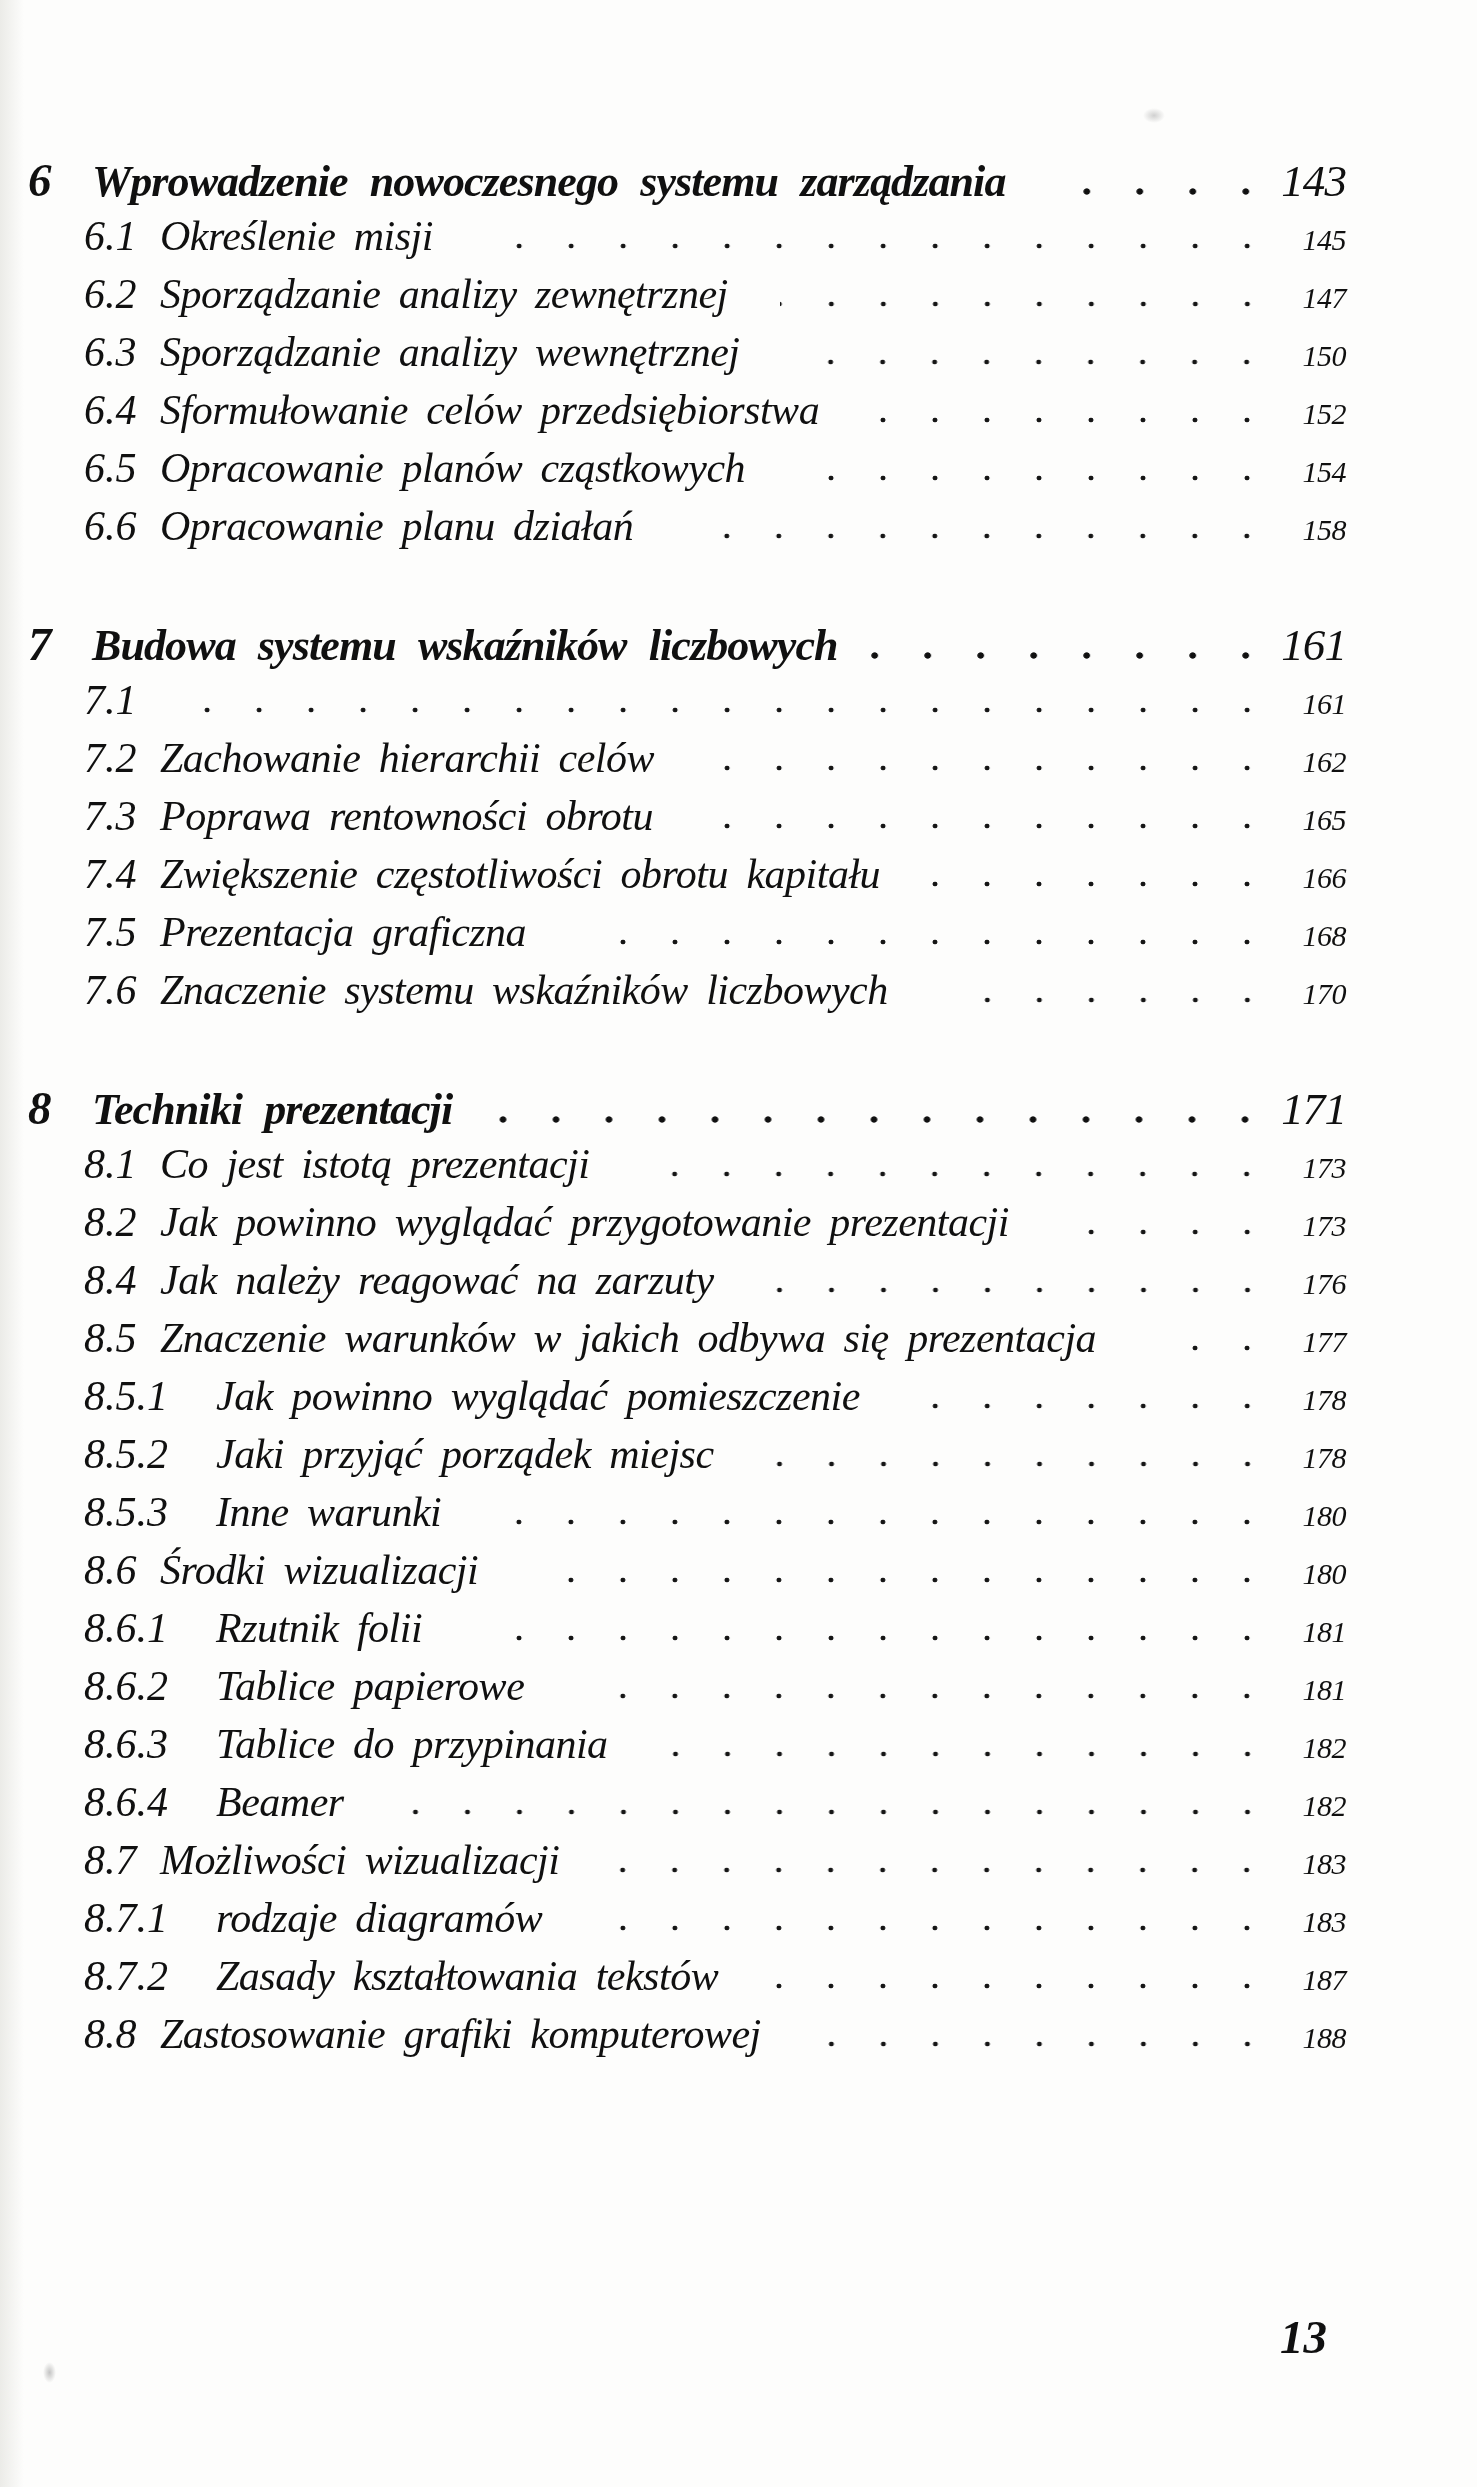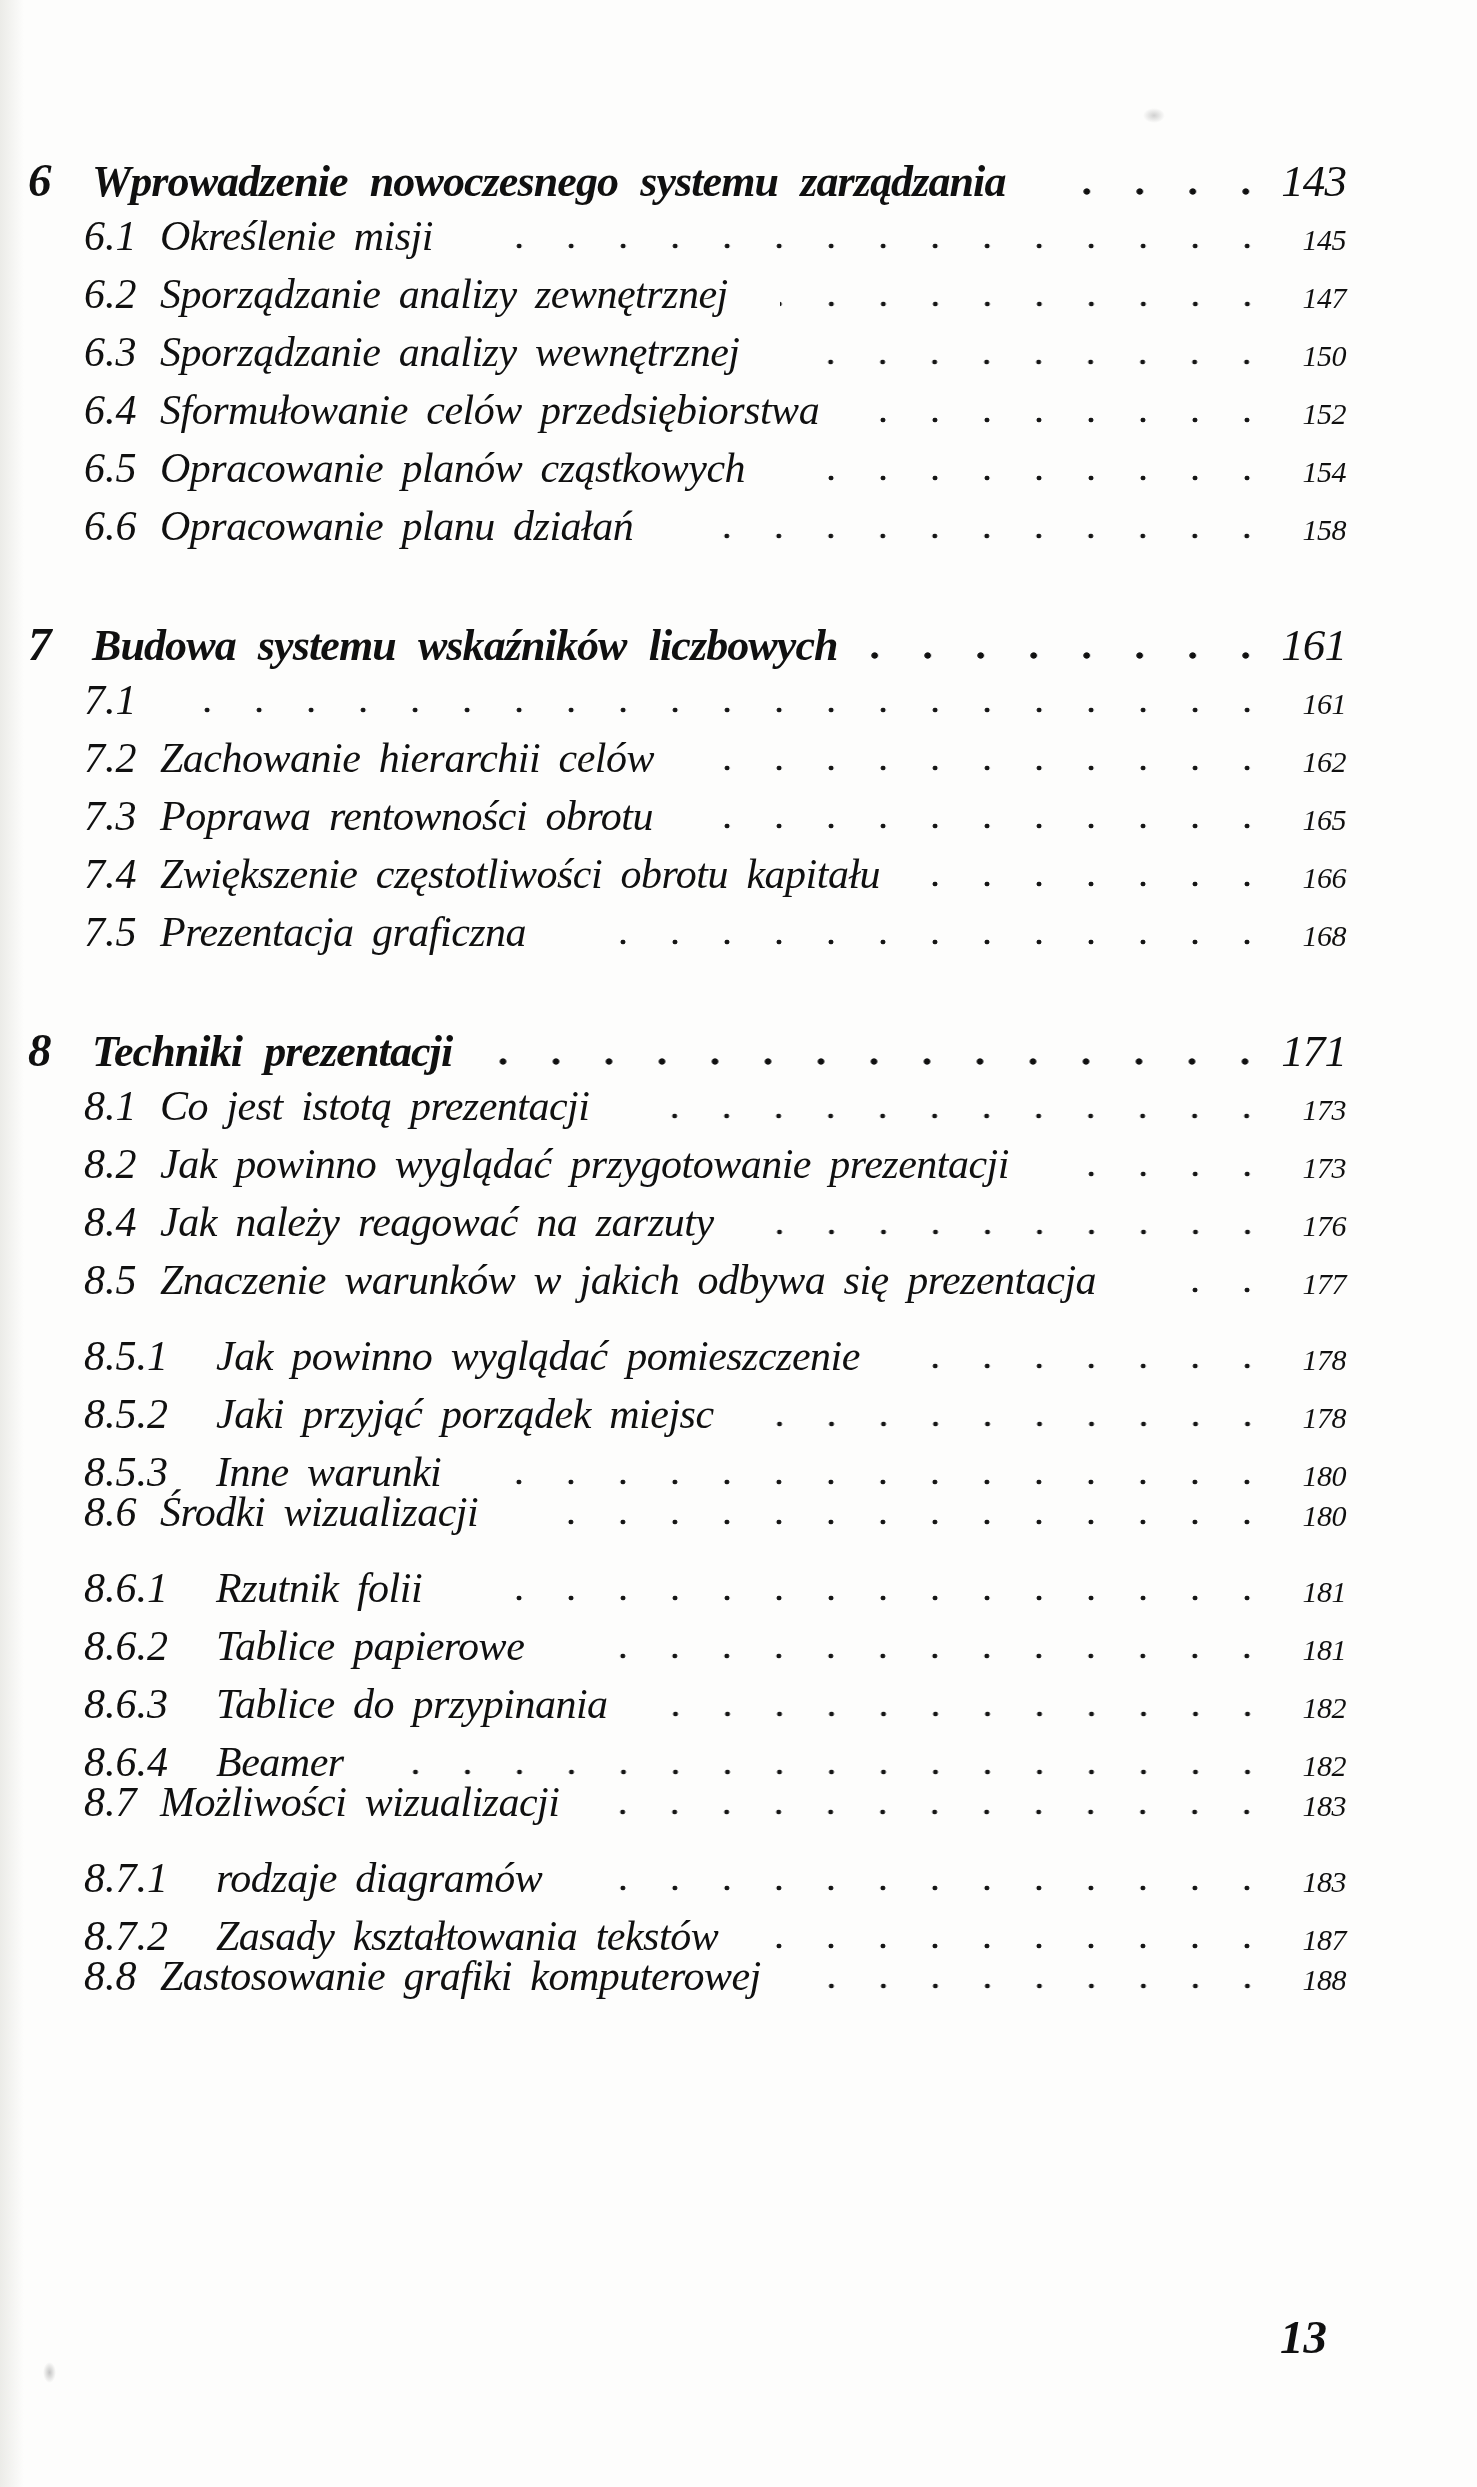--- a/index.html
+++ b/index.html
@@ -35,21 +35,21 @@
     font-style:italic;font-weight:normal;font-size:45px;line-height:1;
     letter-spacing:-0.9px;
   }
 
   
   .item{margin-left:56px;gap:20px;}
   .inum{
     width:56px;flex:0 0 auto;
     font-style:italic;font-size:42px;line-height:1;
   }
-  .lvl2 .inum{width:112px;margin-top:18px;}
+  .lvl2 .inum{width:112px;}
   .ititle{
     flex:0 0 auto;white-space:nowrap;
     font-style:italic;font-size:42px;line-height:1;
     word-spacing:8.4px;letter-spacing:-0.5px;
   }
   .ipage{
     flex:0 0 auto;
     font-style:italic;font-size:30px;line-height:1;
     letter-spacing:-0.5px;
   }
@@ -161,20 +161,26 @@
           <span class="ititle">Zwiększenie częstotliwości obrotu kapitału</span>
           <div class="leader"></div>
           <span class="ipage">166</span>
         </div>
         <div class="row item lvl1">
           <span class="inum">7.5</span>
           <span class="ititle">Prezentacja graficzna</span>
           <div class="leader"></div>
           <span class="ipage">168</span>
         </div>
+        <div class="row item lvl1">
+          <span class="inum">7.6</span>
+          <span class="ititle">Znaczenie systemu wskaźników liczbowych</span>
+          <div class="leader"></div>
+          <span class="ipage">170</span>
+        </div>
       </section>
       <section class="chapter">
         <div class="row head">
           <span class="cnum">8</span>
           <span class="ctitle">Techniki prezentacji</span>
           <div class="leader"></div>
           <span class="cpage">171</span>
         </div>
         <div class="row item lvl1">
           <span class="inum">8.1</span>

